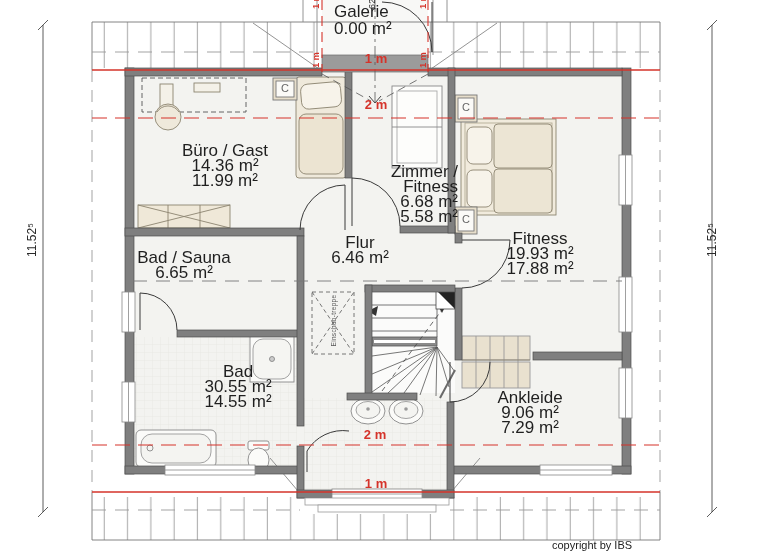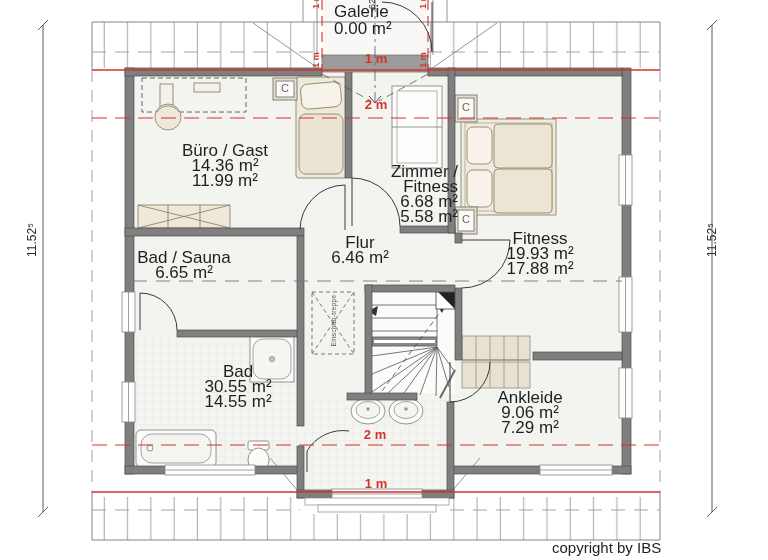--- a/index.html
+++ b/index.html
@@ -9,21 +9,21 @@
   .lbl{position:absolute;text-align:center;color:#1f1f1f;font-size:17px;line-height:15px;}
   .lbl span{display:block;}
   .lbl.left{text-align:left;}
   .red{position:absolute;color:#d5332a;font-weight:bold;font-size:13px;text-align:center;}
   .red.mini{font-size:9px;font-weight:bold;}
   .rot{transform:rotate(-90deg);transform-origin:center center;}
   .dim{position:absolute;color:#2a2a2a;font-size:12px;text-align:center;}
   .dim.tiny{font-size:9px;}
   .cee{position:absolute;color:#666;font-size:11px;text-align:center;line-height:11px;}
   .einschub{position:absolute;color:#555;font-size:6.5px;letter-spacing:.3px;text-align:center;}
-  .copyright{position:absolute;color:#222;font-size:15px;}
+  .copyright{position:absolute;color:#222;font-size:11px;}
 </style>
 </head>
 <body>
 
 <div id="stage">
 
 <svg width="768" height="560" viewBox="0 0 768 560">
   <defs>
     <pattern id="hatchV" patternUnits="userSpaceOnUse" width="23.3" height="50">
       <line x1="11" y1="0" x2="11" y2="50" stroke="#9a9a9a" stroke-width="0.9"></line>

